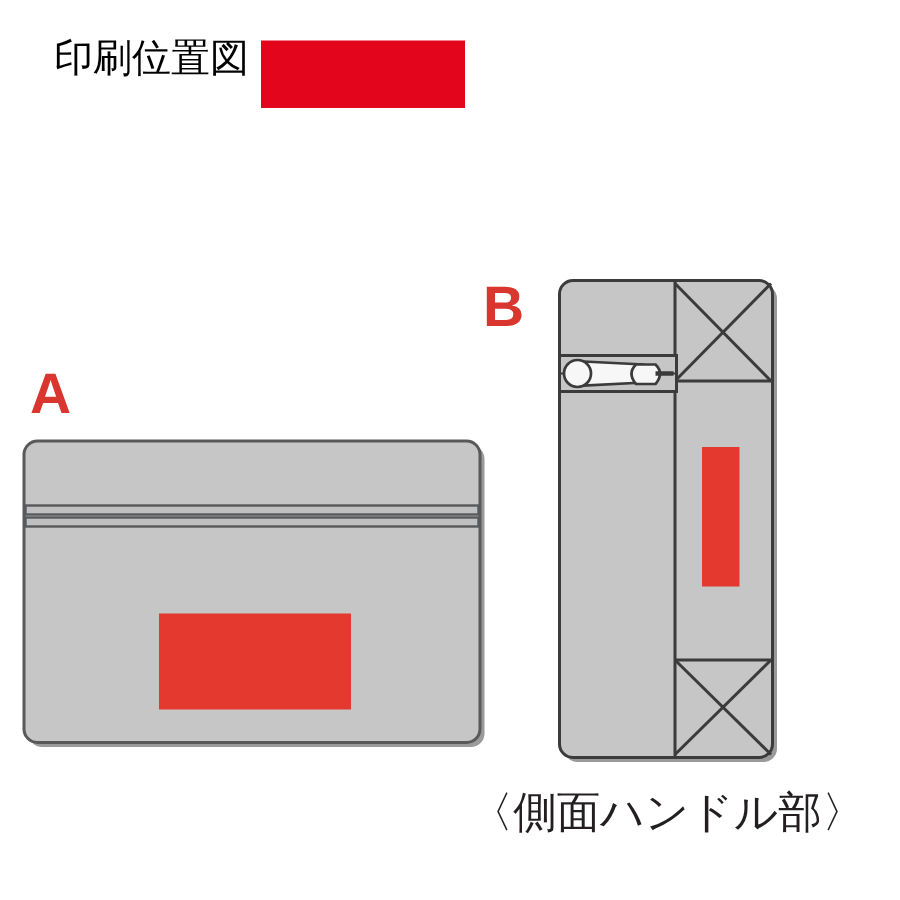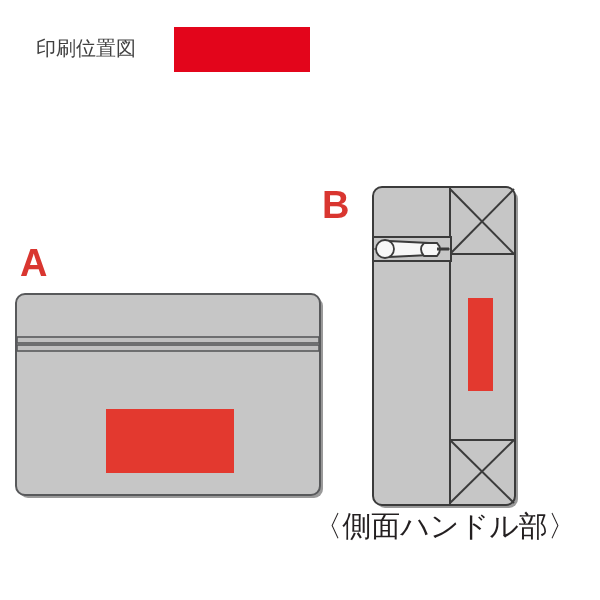--- a/index.html
+++ b/index.html
@@ -23,25 +23,25 @@
   .header-row {
     position: absolute;
     left: 0;
     top: 0;
     width: 600px;
     height: 100px;
   }
   .header-title {
     position: absolute;
     left: 36px;
-    top: 32px;
-    font-size: 20px;
+    top: 22px;
+    font-size: 26px;
     line-height: 32px;
     letter-spacing: 0px;
-    color: #404040;
+    color: #000000;
     white-space: nowrap;
     font-weight: 400;
   }
   .header-swatch {
     position: absolute;
     left: 174px;
     top: 27px;
     width: 136px;
     height: 45px;
     background: #e3051b;
@@ -65,21 +65,21 @@
     left: 0;
     top: 0;
     width: 600px;
     height: 600px;
   }
 
   
   .caption {
     position: absolute;
     left: 300px;
-    top: 508px;
+    top: 524px;
     width: 290px;
     text-align: center;
     font-size: 29px;
     line-height: 36px;
     color: #231f20;
     white-space: nowrap;
   }
 </style>
 </head>
 <body>

